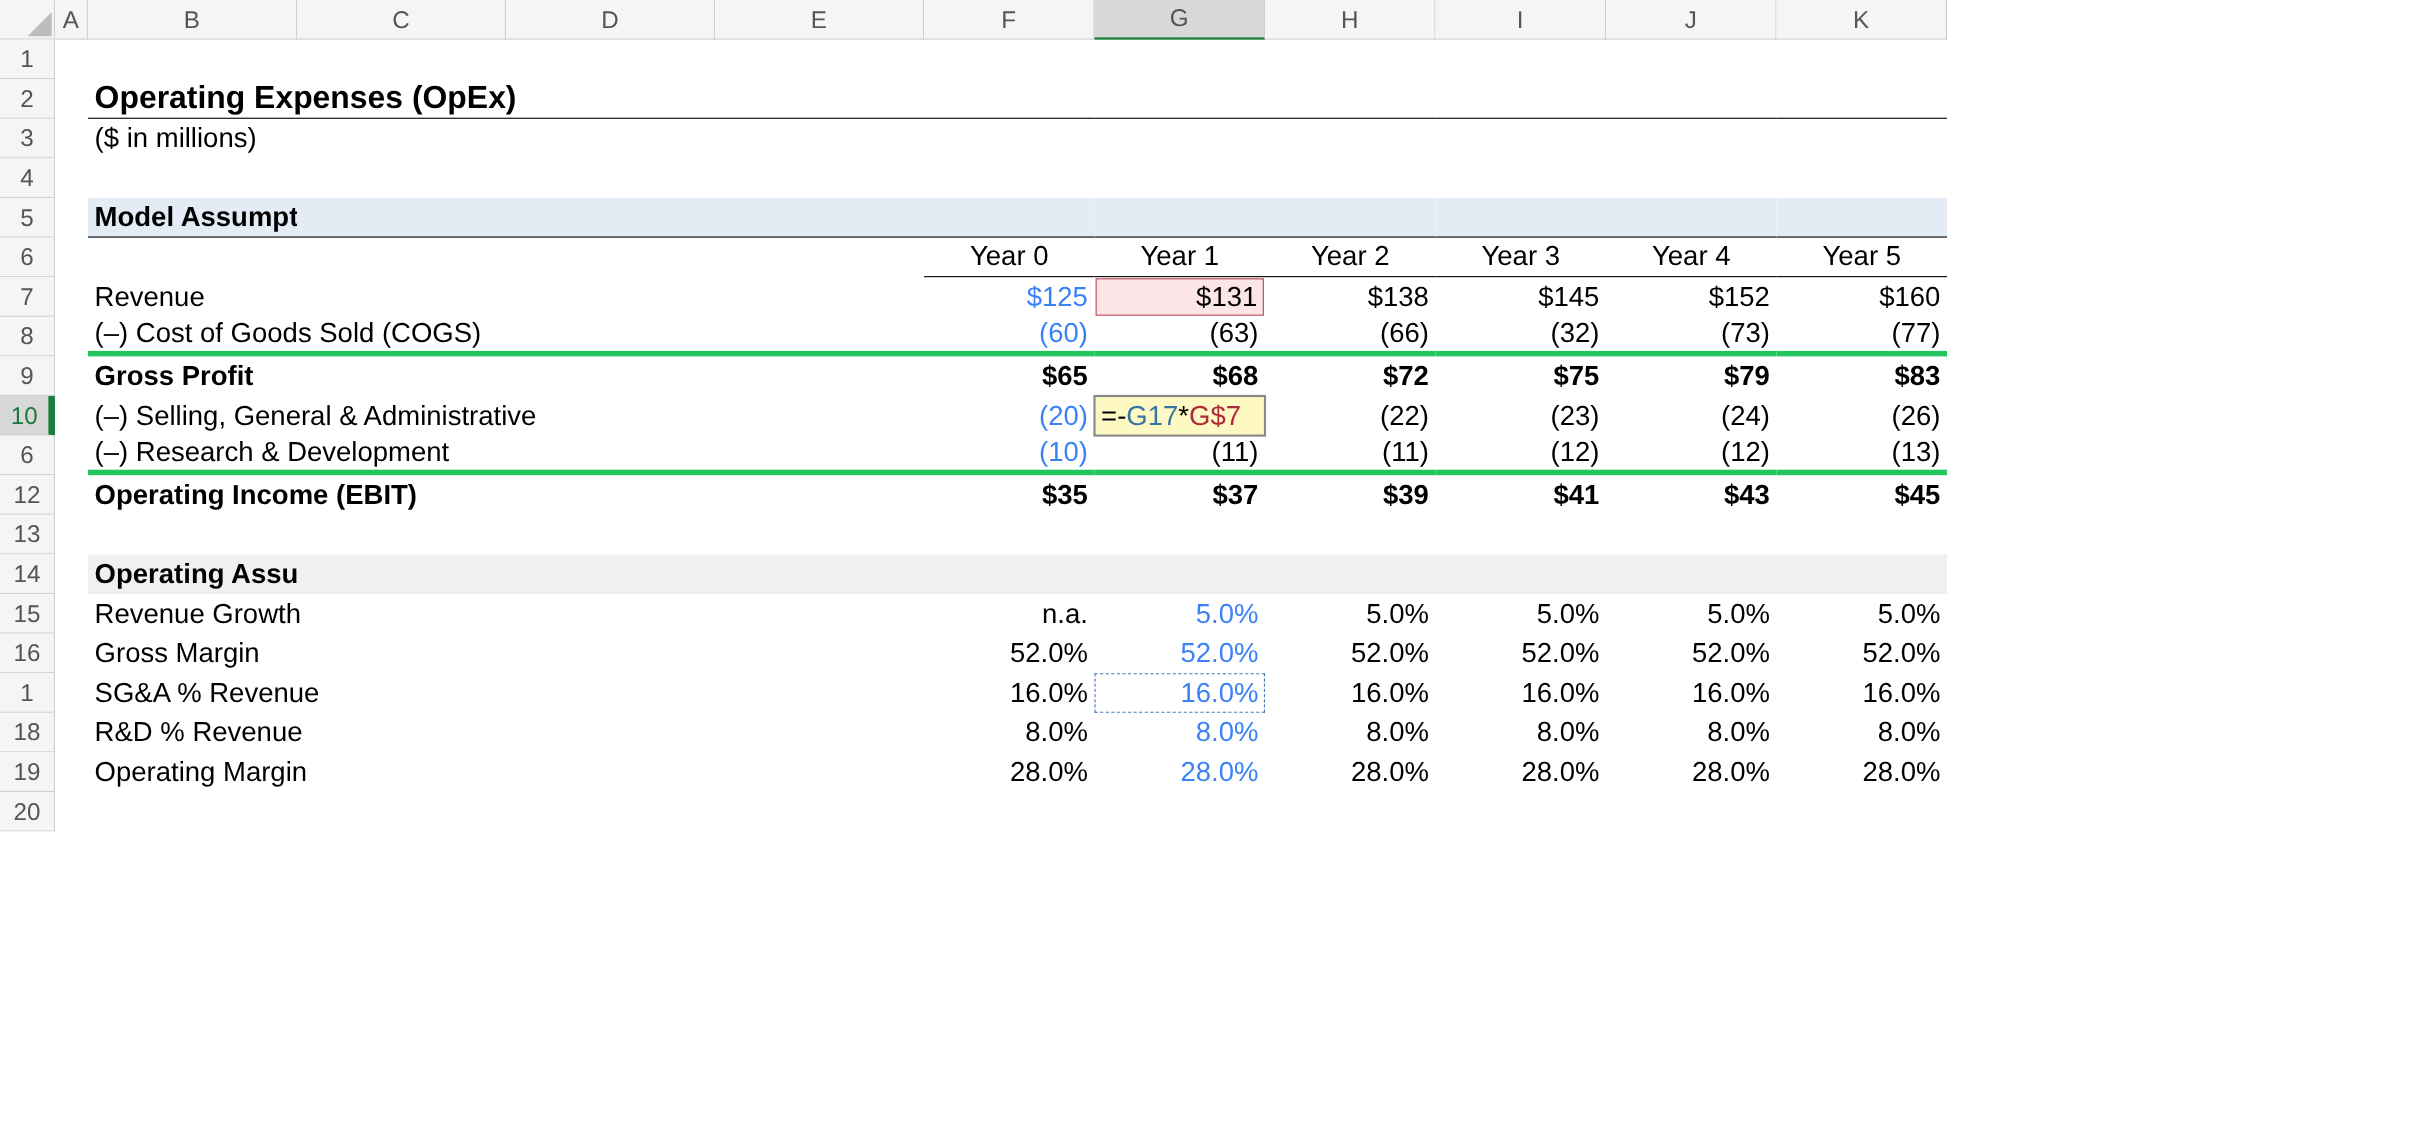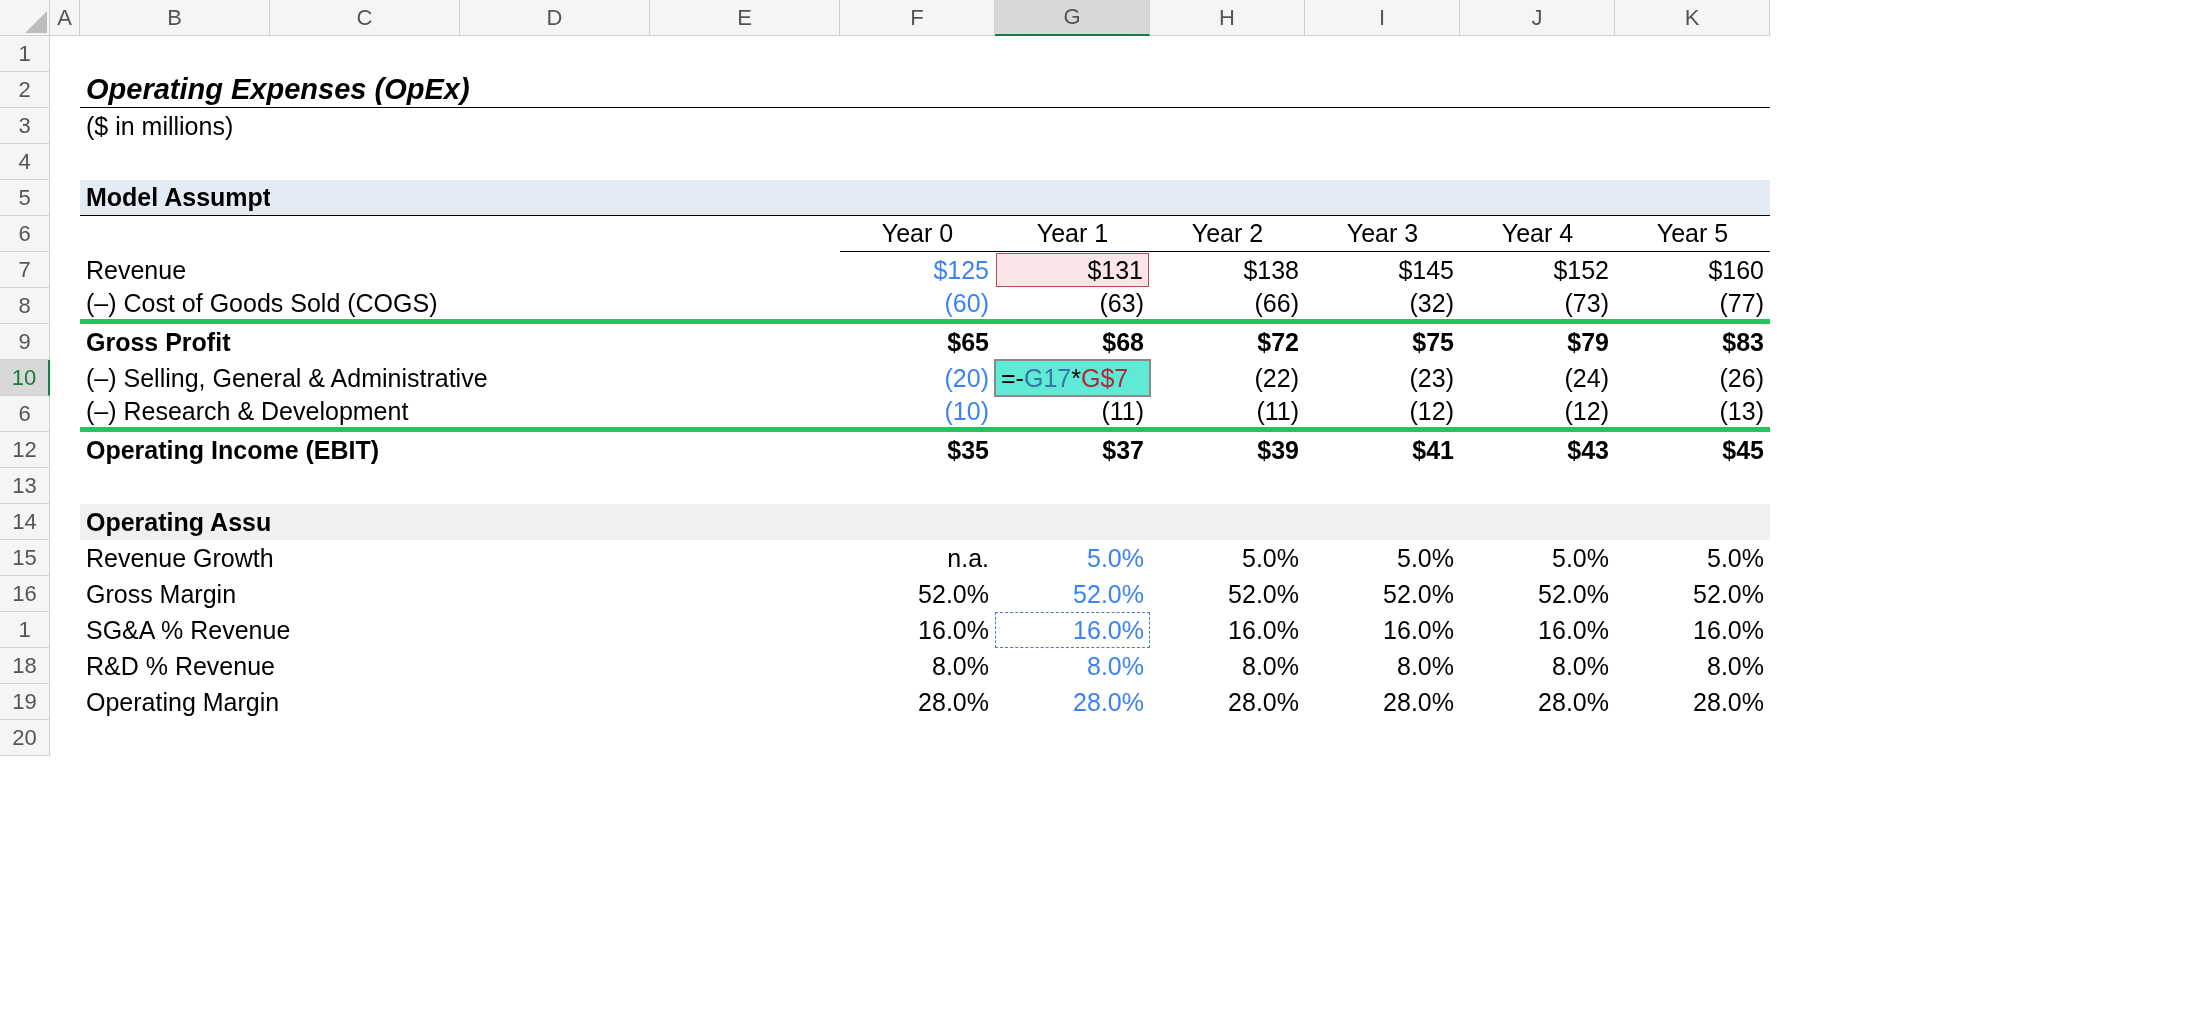--- a/index.html
+++ b/index.html
@@ -23,21 +23,21 @@
     display: flex;
     align-items: center;
     justify-content: center;
     font-size: 22px;
     color: #555;
     position: relative;
   }
   .colhdr { border-top: none; }
   .rowhdr { }
   .colhdr.sel { background: #d8d8d8; border-bottom: 2px solid #1a7a3c; }
-  .rowhdr.sel { background: #d8d8d8; border-right: 2px solid #15803d; color: #1a7a3c; }
+  .rowhdr.sel { background: #d8d8d8; border-right: 6px solid #15803d; color: #1a7a3c; }
   .corner {
     background: #f5f5f5;
     position: relative;
   }
   .corner::after {
     content: "";
     position: absolute;
     right: 2px; bottom: 2px;
     width: 0; height: 0;
     border-style: solid;
@@ -74,21 +74,21 @@
     outline-offset: -1px;
     align-items: center;
   }
   .ref-blue-dashed {
     outline: 1.5px dashed #4a7bb9;
     outline-offset: -1px;
   }
   .edit-cell {
     outline: 2px solid #8a8a8a;
     outline-offset: -1px;
-    background: #5eead4;
+    background: #fef9c3;
     z-index: 5;
   }
   .formula-text {
     font-family: Arial, sans-serif;
     font-size: 25px;
     white-space: pre;
   }
   .t-blue { color: #3874a8; }
   .t-red  { color: #b0283c; }
   .t-blk  { color: #000; }
@@ -116,21 +116,21 @@
     <div class="cell"></div>
     <div class="cell"></div>
     <div class="cell"></div>
     <div class="cell"></div>
     <div class="cell"></div>
     <div class="cell"></div>
     <div class="cell"></div>
     <div class="cell"></div>
     <div class="rowhdr">2</div>
     <div class="cell"></div>
-    <div class="cell bbot bold" style="font-size: 29px; font-style: italic;">
+    <div class="cell bbot bold" style="font-size: 29px;">
       <span>Operating Expenses (OpEx)</span>
     </div>
     <div class="cell bbot"></div>
     <div class="cell bbot"></div>
     <div class="cell bbot"></div>
     <div class="cell bbot"></div>
     <div class="cell bbot"></div>
     <div class="cell bbot"></div>
     <div class="cell bbot"></div>
     <div class="cell bbot"></div>

